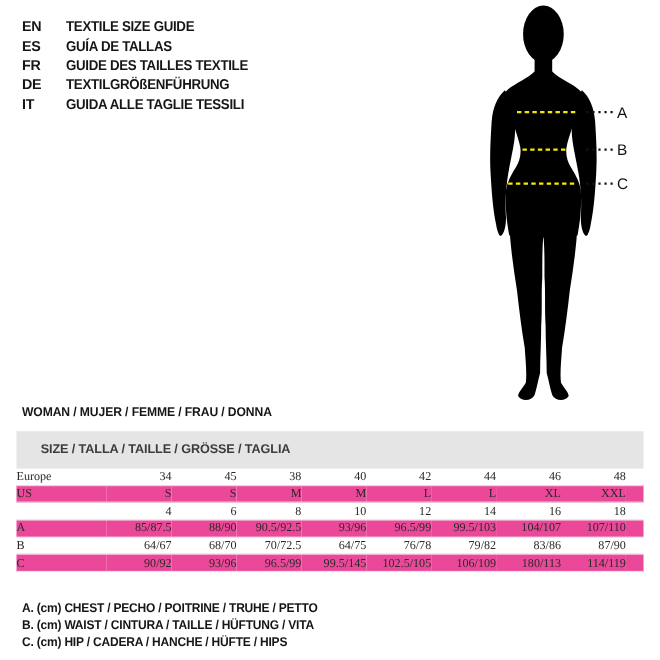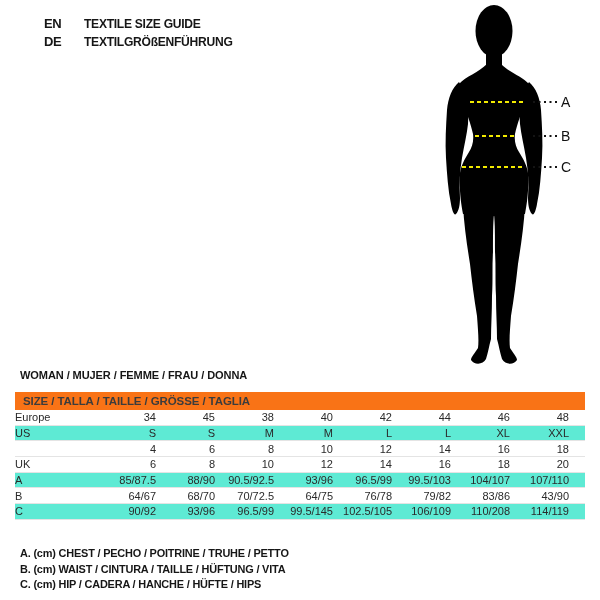--- a/index.html
+++ b/index.html
@@ -3,59 +3,71 @@
 <meta charset="utf-8">
 <style>
   html,body{margin:0;padding:0;background:#fff;}
   .canvas{
     position:relative;width:600px;height:600px;background:#ffffff;overflow:hidden;
     font-family:"Liberation Sans","DejaVu Sans",sans-serif;color:#161616;
   }
   
   .lang-block{position:absolute;left:20px;top:15px;}
   .lang-row{display:flex;line-height:17.8px;font-weight:700;font-size:13px;letter-spacing:-0.3px;}
-  .lang-code{width:40px;flex:0 0 40px;margin-left:24px;}
+  .lang-code{width:40px;flex:0 0 40px;}
   .lang-title{white-space:nowrap;transform:scaleX(.93);transform-origin:left center;}
   
   .figure-area{position:absolute;left:440px;top:0;width:160px;height:380px;}
   .figure-area svg{position:absolute;left:0;top:0;}
   .marker{position:absolute;left:121px;width:18px;font-size:14px;line-height:16px;color:#111;}
   .marker.a{top:94px;} .marker.b{top:128px;} .marker.c{top:159px;}
   
   .section-title{position:absolute;left:20px;top:369px;font-size:11.5px;font-weight:700;
     letter-spacing:-0.1px;white-space:nowrap;transform:scaleX(.96);transform-origin:left center;}
   
   table.size-table{position:absolute;left:15px;top:392px;width:570px;border-collapse:collapse;
     table-layout:fixed;font-size:11px;color:#2a2a2a;}
   table.size-table td{padding:0;vertical-align:middle;}
-  tr.hdr td{background:#f97316;height:18px;font-weight:700;color:#3c3c3c;font-size:11.5px;
-    padding-left:8px;letter-spacing:-0.1px;}
-  tbody.rows tr{border-bottom:1px solid #e4e4e4;}
-  tbody.rows tr.shaded{background:#5eead4;margin-left:32px;}
+  tr.hdr td{background:#e5e5e5;height:34px;font-weight:700;color:#3c3c3c;font-size:11.5px;
+    padding-left:22px;letter-spacing:-0.1px;}
+  tbody.rows tr{border-bottom:1px solid #e4e4e4;font-family:Liberation Serif, serif;}
+  tbody.rows tr.shaded{background:#ec4899;margin-left:32px;}
   tbody.rows td{height:14.7px;}
   td.lbl{text-align:left;padding-left:6px;}
   td.val{text-align:right;}
   
   .legend{position:absolute;left:20px;top:546px;}
   .legend-line{font-size:11.5px;font-weight:700;line-height:15.6px;letter-spacing:-0.2px;
     white-space:nowrap;transform:scaleX(.95);transform-origin:left center;}
 </style>
 </head>
 <body>
 
 <div class="canvas">
 
   <section class="lang-block">
     <div class="lang-row">
       <span class="lang-code">EN</span>
       <span class="lang-title">TEXTILE SIZE GUIDE</span>
     </div>
     <div class="lang-row">
+      <span class="lang-code">ES</span>
+      <span class="lang-title">GUÍA DE TALLAS</span>
+    </div>
+    <div class="lang-row">
+      <span class="lang-code">FR</span>
+      <span class="lang-title">GUIDE DES TAILLES TEXTILE</span>
+    </div>
+    <div class="lang-row">
       <span class="lang-code">DE</span>
       <span class="lang-title">TEXTILGRÖßENFÜHRUNG</span>
+    </div>
+    <div class="lang-row">
+      <span class="lang-code">IT</span>
+      <span class="lang-title">GUIDA ALLE TAGLIE TESSILI</span>
     </div>
   </section>
 
   <div class="figure-area">
     <svg width="160" height="380" viewBox="0 0 160 380" aria-hidden="true">
       <g fill="#000000">
         <ellipse cx="54" cy="31" rx="18.5" ry="26"></ellipse>
         <rect x="46" y="42" width="16" height="26"></rect>
         <path d="M47,64 C38,73 26,76 19,84 C15,90 20,94 23,101 C26,112 31,124 33,134
                  C34,141 32,147 29,152 C24,160 21,166 20,173 C19,190 21,203 23,214
@@ -142,32 +154,20 @@
           <td class="val">4</td>
           <td class="val">6</td>
           <td class="val">8</td>
           <td class="val">10</td>
           <td class="val">12</td>
           <td class="val">14</td>
           <td class="val">16</td>
           <td class="val">18</td>
           <td></td>
         </tr>
-        <tr>
-          <td class="lbl">UK</td>
-          <td class="val">6</td>
-          <td class="val">8</td>
-          <td class="val">10</td>
-          <td class="val">12</td>
-          <td class="val">14</td>
-          <td class="val">16</td>
-          <td class="val">18</td>
-          <td class="val">20</td>
-          <td></td>
-        </tr>
         <tr class="shaded">
           <td class="lbl">A</td>
           <td class="val">85/87.5</td>
           <td class="val">88/90</td>
           <td class="val">90.5/92.5</td>
           <td class="val">93/96</td>
           <td class="val">96.5/99</td>
           <td class="val">99.5/103</td>
           <td class="val">104/107</td>
           <td class="val">107/110</td>
@@ -175,32 +175,32 @@
         </tr>
         <tr>
           <td class="lbl">B</td>
           <td class="val">64/67</td>
           <td class="val">68/70</td>
           <td class="val">70/72.5</td>
           <td class="val">64/75</td>
           <td class="val">76/78</td>
           <td class="val">79/82</td>
           <td class="val">83/86</td>
-          <td class="val">43/90</td>
+          <td class="val">87/90</td>
           <td></td>
         </tr>
         <tr class="shaded">
           <td class="lbl">C</td>
           <td class="val">90/92</td>
           <td class="val">93/96</td>
           <td class="val">96.5/99</td>
           <td class="val">99.5/145</td>
           <td class="val">102.5/105</td>
           <td class="val">106/109</td>
-          <td class="val">110/208</td>
+          <td class="val">180/113</td>
           <td class="val">114/119</td>
           <td></td>
         </tr>
       </tbody>
   </table>
 
   <div class="legend">
     <div class="legend-line">A. (cm) CHEST / PECHO / POITRINE / TRUHE / PETTO</div>
     <div class="legend-line">B. (cm) WAIST / CINTURA / TAILLE / HÜFTUNG / VITA</div>
     <div class="legend-line">C. (cm) HIP / CADERA / HANCHE / HÜFTE / HIPS</div>

